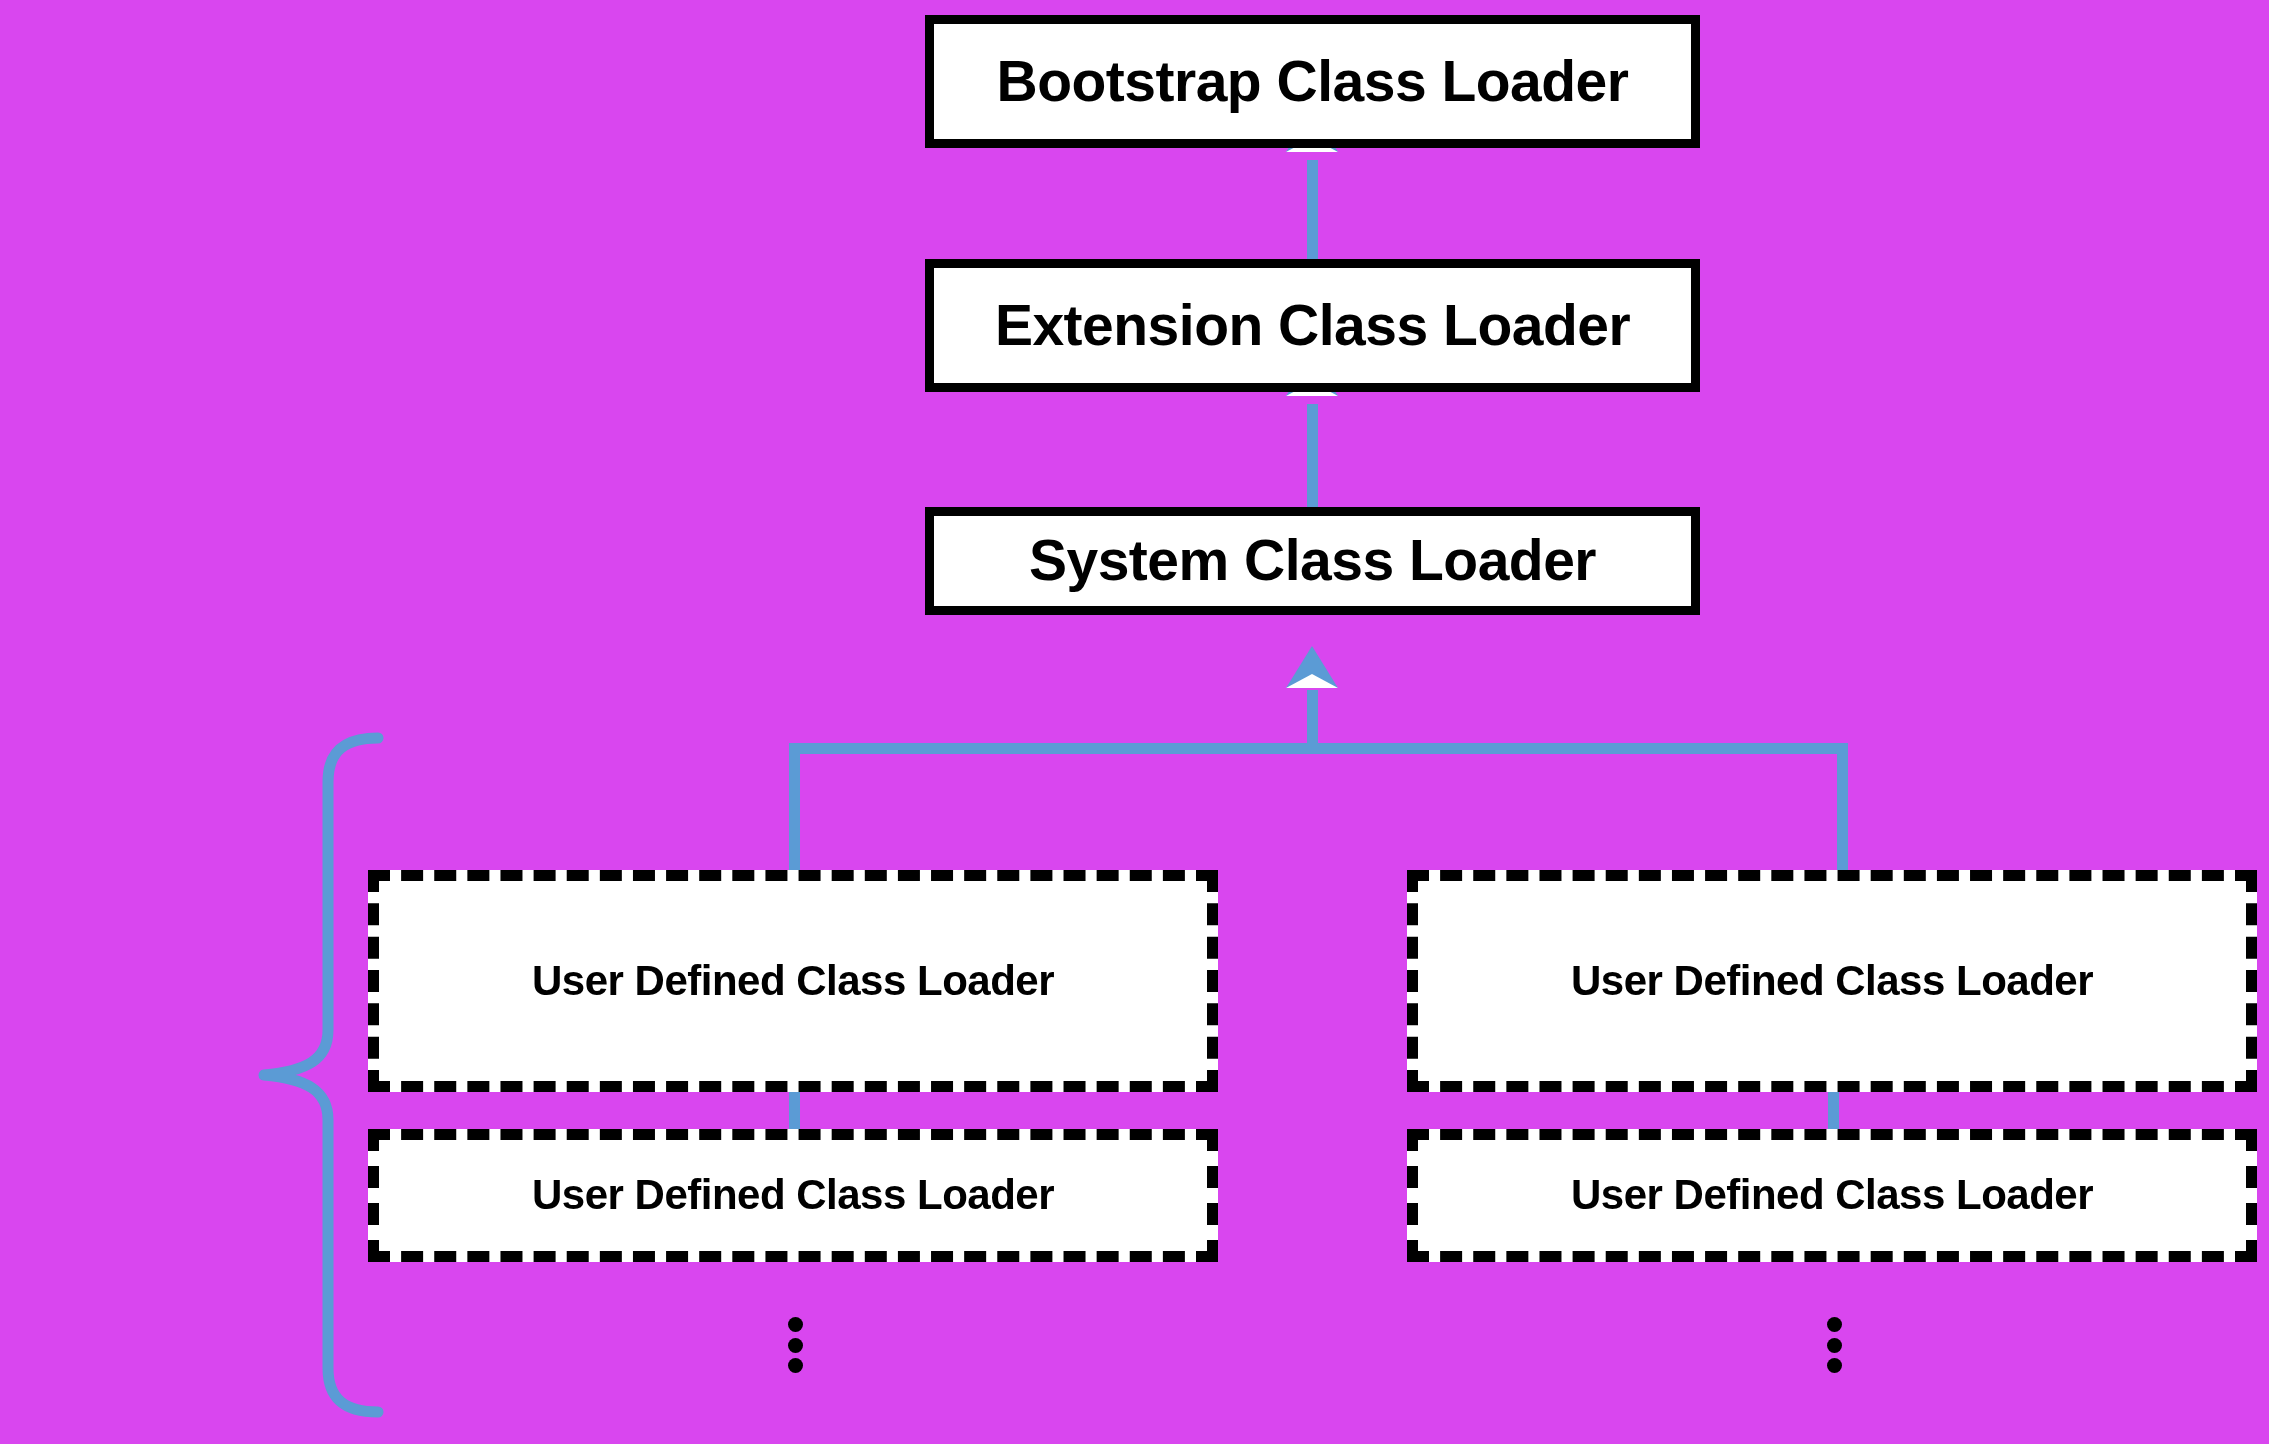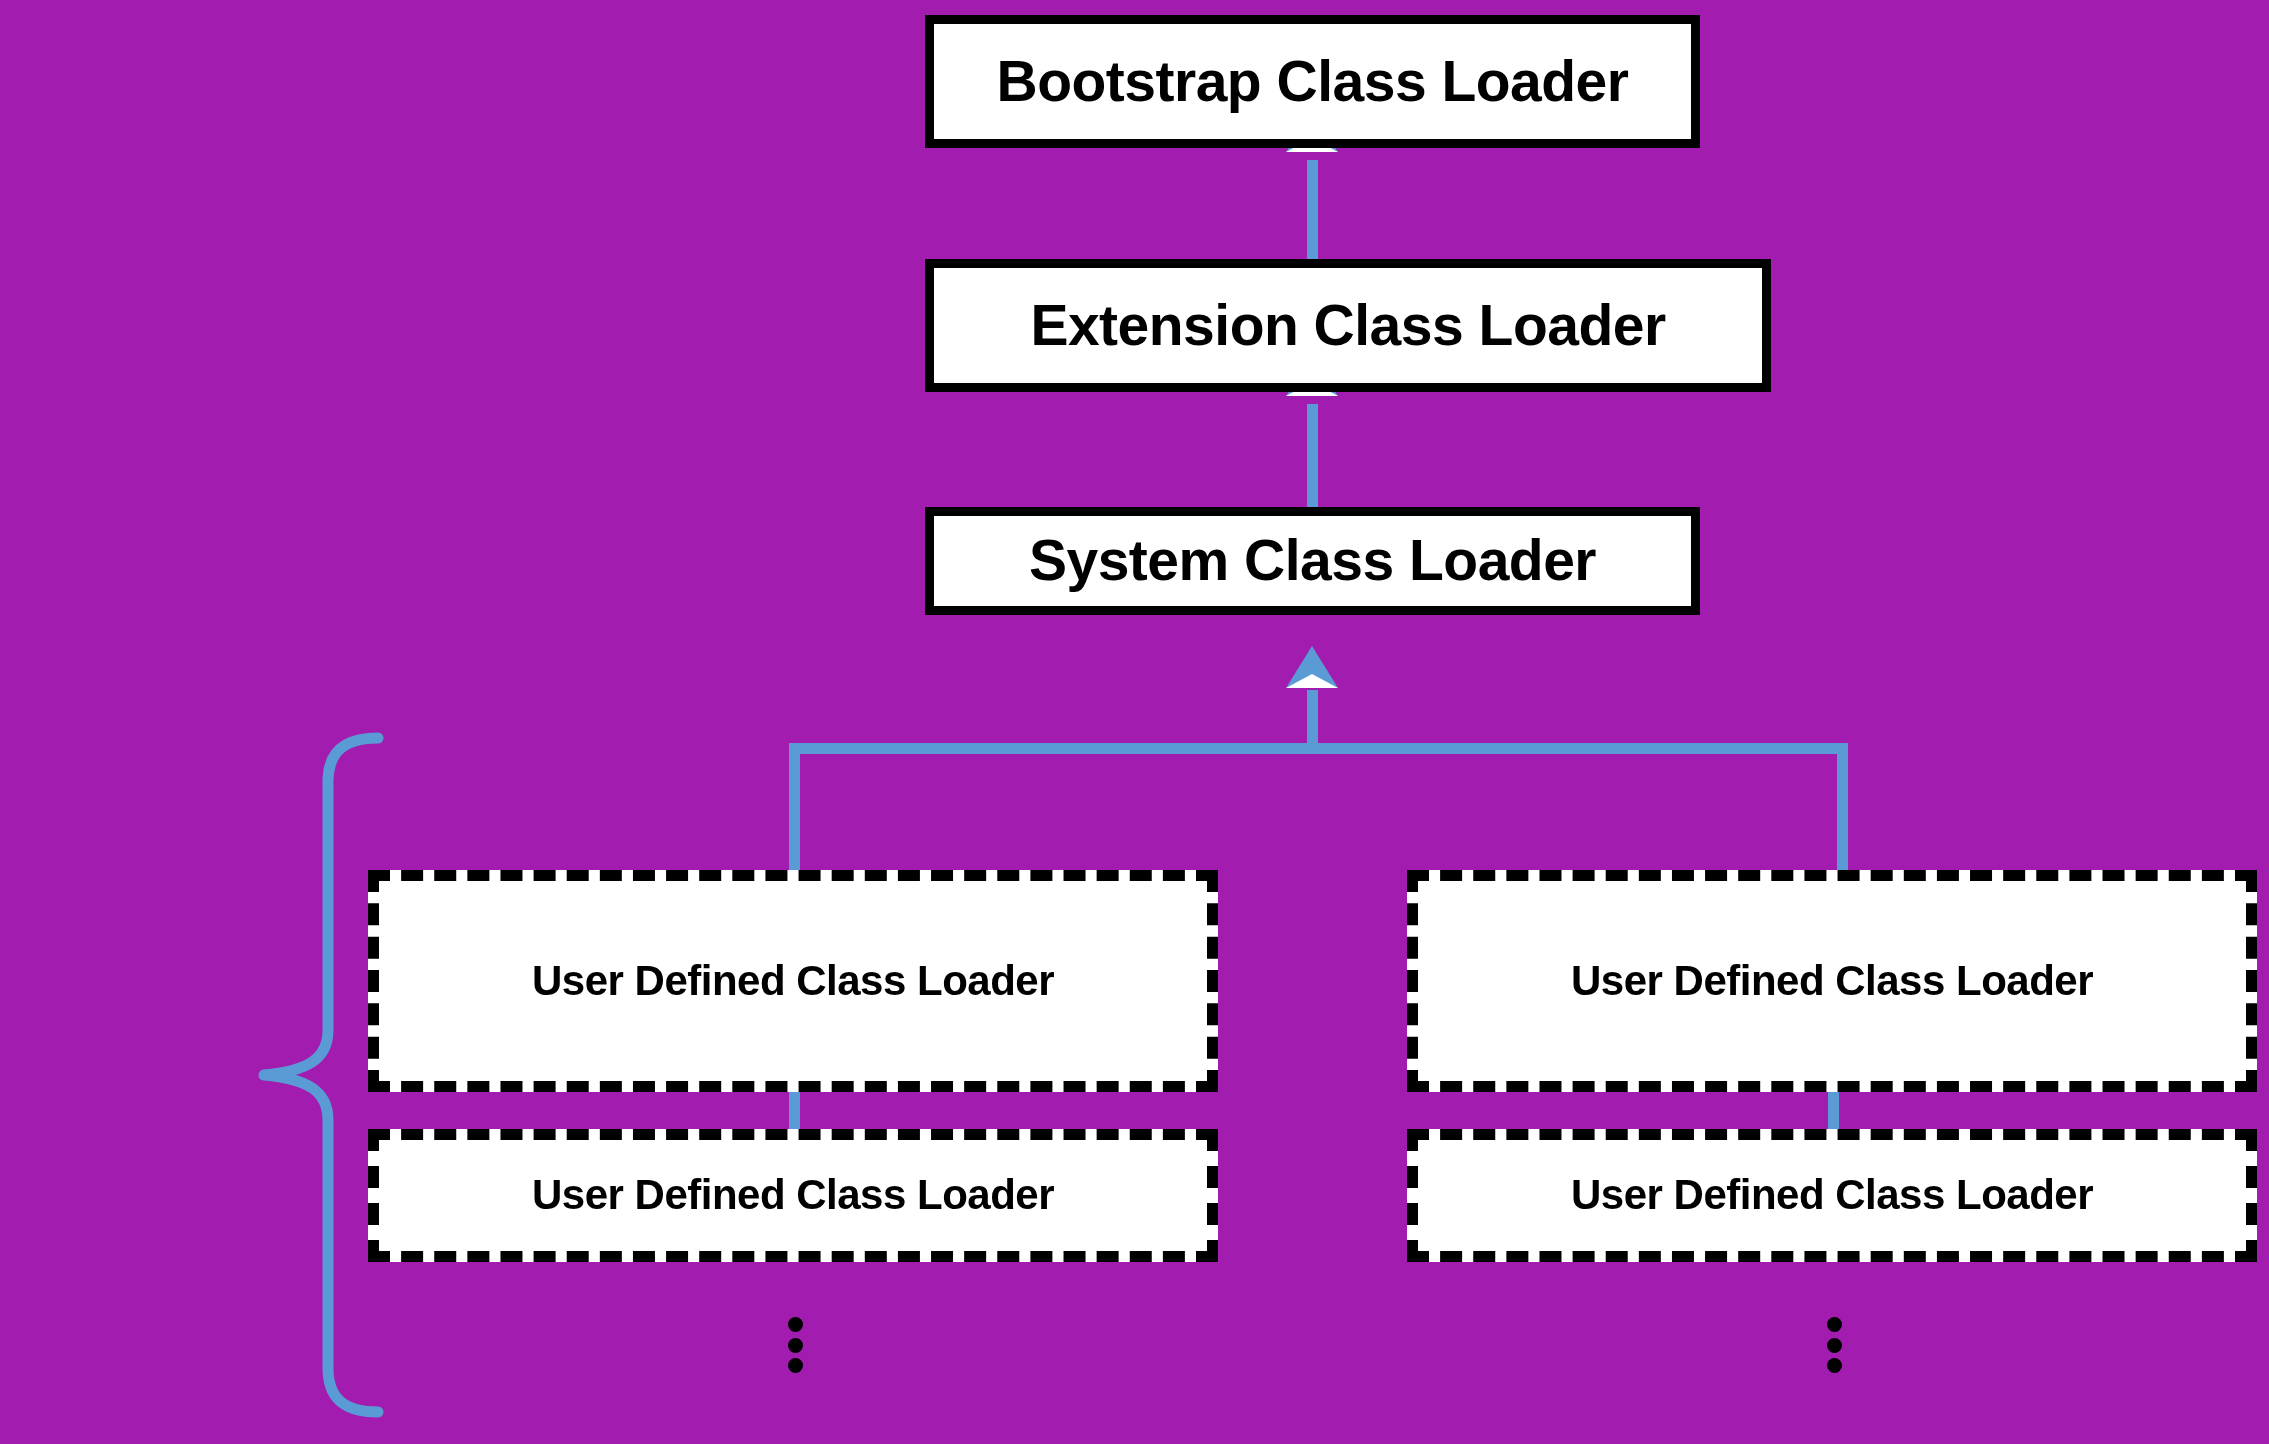--- a/index.html
+++ b/index.html
@@ -7,21 +7,21 @@
     padding: 0;
     background: #ffffff;
   }
   body {
     font-family: "Liberation Sans", sans-serif;
   }
   #canvas {
     position: relative;
     width: 2269px;
     height: 1444px;
-    background: #a21caf;
+    background: #d946ef;
     overflow: hidden;
   }
 
   
   .loader-box {
     position: absolute;
     box-sizing: border-box;
     border: 9px solid #000000;
     background: #ffffff;
     display: flex;
@@ -108,21 +108,21 @@
 </style>
 </head>
 <body>
 
 <div id="canvas">
 
   <div class="loader-box" style="left:925px; top:15px; width:775px; height:133px;">
     <span>Bootstrap Class Loader</span>
   </div>
 
-  <div class="loader-box" style="left:925px; top:259px; width:846px; height:133px;">
+  <div class="loader-box" style="left:925px; top:259px; width:775px; height:133px;">
     <span>Extension Class Loader</span>
   </div>
 
   <div class="loader-box" style="left:925px; top:507px; width:775px; height:108px;">
     <span>System Class Loader</span>
   </div>
 
   <div class="loader-box dashed" style="left:368px; top:870px; width:850px; height:222px;">
     <span>User Defined Class Loader</span>
   </div>

